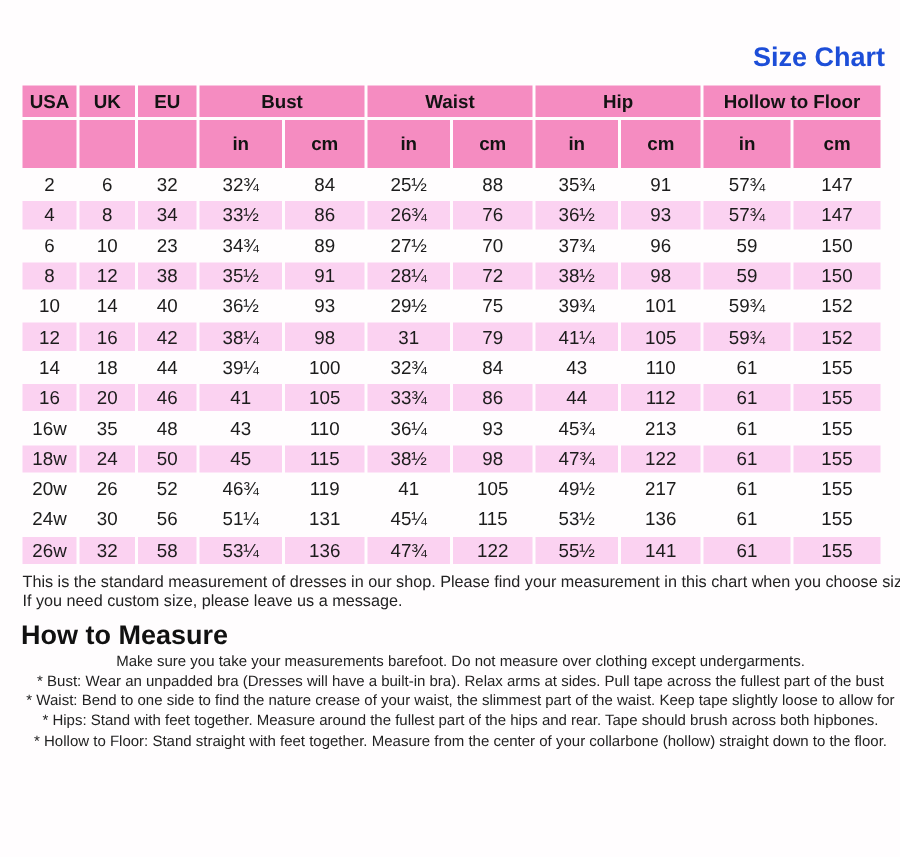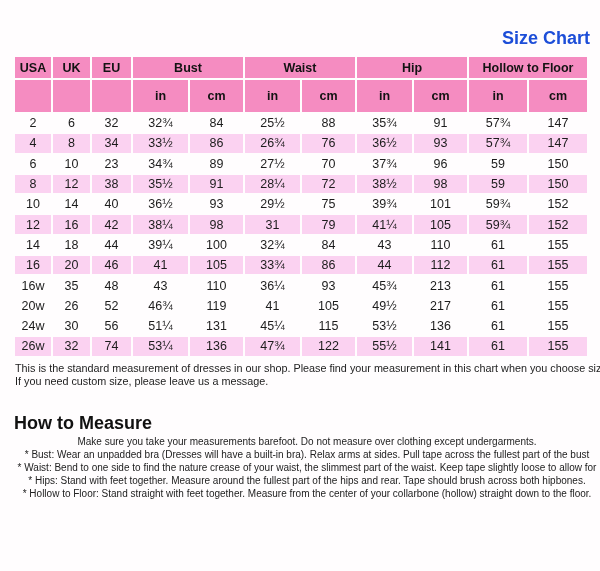--- a/index.html
+++ b/index.html
@@ -58,21 +58,21 @@
   }
   table.size-table tr.stripe td { background: var(--stripe-pink, #fbd2f1); }
   .notes {
     margin: 4px 0 0 15px;
     font-size: 10.8px;
     line-height: 13.5px;
     white-space: nowrap;
     color: #222;
   }
   .h2m-heading {
-    margin: 24px 0 2px 14px;
+    margin: 4px 0 2px 14px;
     font-size: 18px;
     line-height: 20px;
     font-weight: bold;
     color: #111;
   }
   .measure-lines {
     margin-left: 14px;
     font-size: 10px;
     line-height: 13.2px;
     white-space: nowrap;
@@ -237,20 +237,33 @@
           <td>48</td>
           <td>43</td>
           <td>110</td>
           <td>36¼</td>
           <td>93</td>
           <td>45¾</td>
           <td>213</td>
           <td>61</td>
           <td>155</td>
         </tr>
+        <tr class="stripe">
+          <td>18w</td>
+          <td>24</td>
+          <td>50</td>
+          <td>45</td>
+          <td>115</td>
+          <td>38½</td>
+          <td>98</td>
+          <td>47¾</td>
+          <td>122</td>
+          <td>61</td>
+          <td>155</td>
+        </tr>
         <tr>
           <td>20w</td>
           <td>26</td>
           <td>52</td>
           <td>46¾</td>
           <td>119</td>
           <td>41</td>
           <td>105</td>
           <td>49½</td>
           <td>217</td>
@@ -266,21 +279,21 @@
           <td>45¼</td>
           <td>115</td>
           <td>53½</td>
           <td>136</td>
           <td>61</td>
           <td>155</td>
         </tr>
         <tr class="stripe">
           <td>26w</td>
           <td>32</td>
-          <td>74</td>
+          <td>58</td>
           <td>53¼</td>
           <td>136</td>
           <td>47¾</td>
           <td>122</td>
           <td>55½</td>
           <td>141</td>
           <td>61</td>
           <td>155</td>
         </tr>
       </tbody>

